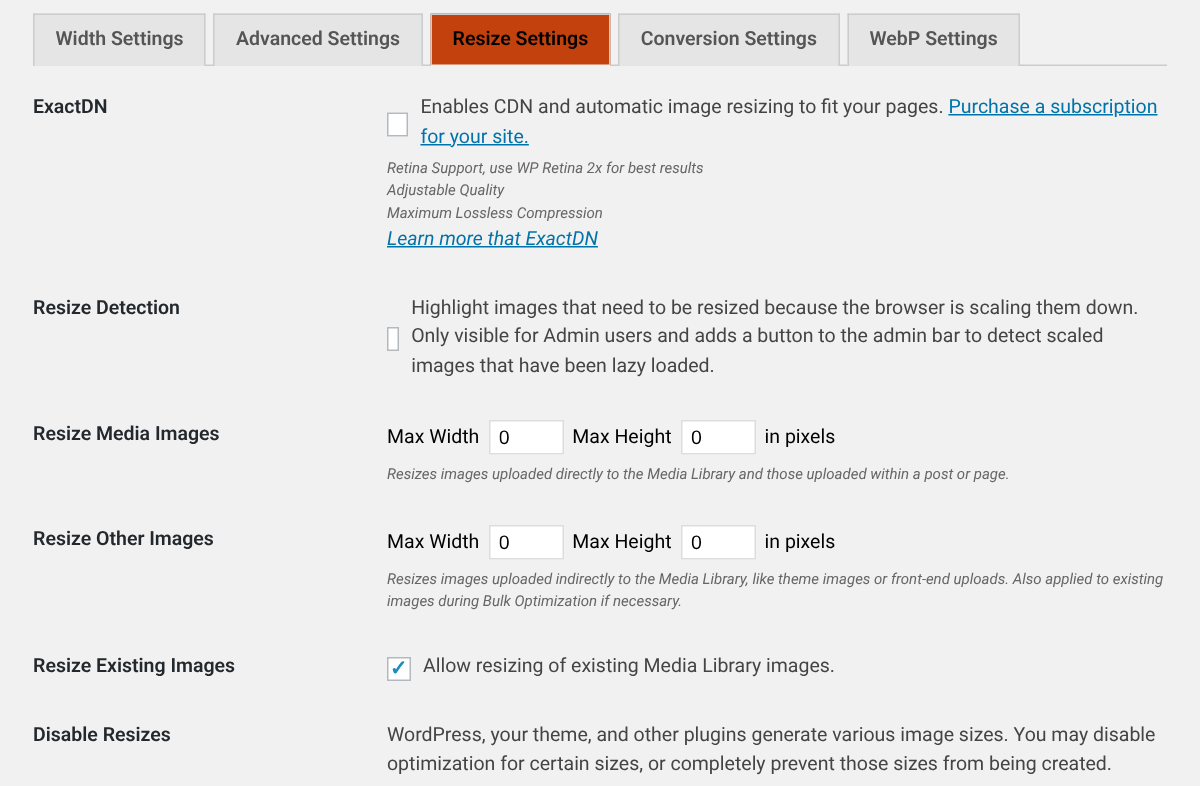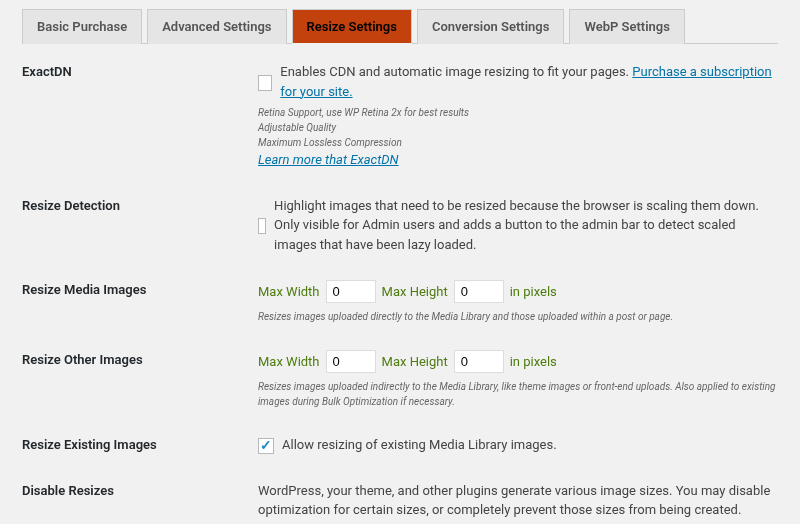--- a/index.html
+++ b/index.html
@@ -107,28 +107,28 @@
     }
     .dim-line input[type=text] {
       width: 50px;
       padding: 3px 6px;
       border: 1px solid #ddd;
       background: #fff;
       font-size: 13px;
     }
     .dim-label {
       font-size: 13px;
-      color: #4d7c0f;
+      color: #000000;
     }
   </style>
 </head>
 <body>
 
 <div class="tabs">
-  <div class="tab">Basic Purchase</div>
+  <div class="tab">Width Settings</div>
   <div class="tab">Advanced Settings</div>
   <div class="tab active">Resize Settings</div>
   <div class="tab">Conversion Settings</div>
   <div class="tab">WebP Settings</div>
 </div>
 
 <div class="form-table">
 
   <div class="row">
     <div class="row-label">ExactDN</div>

